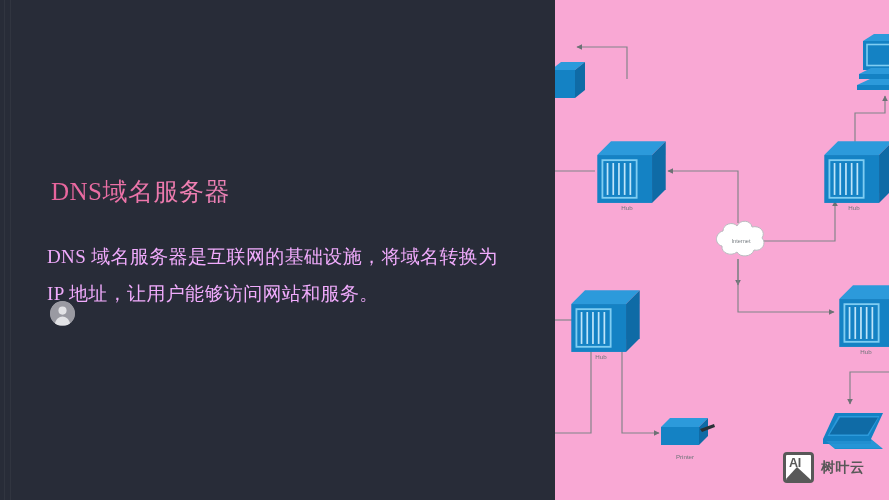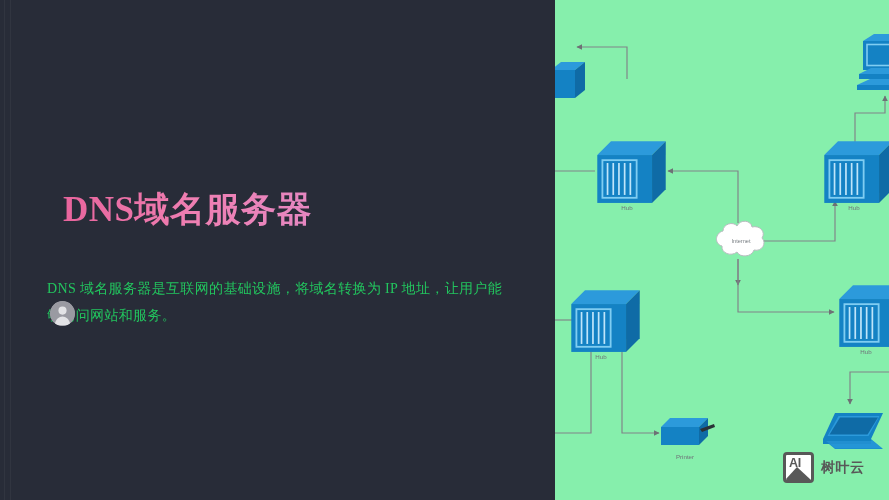--- a/index.html
+++ b/index.html
@@ -35,40 +35,40 @@
   #left-panel .edge-line.e1 { left: 4px; }
   #left-panel .edge-line.e2 { left: 10px; }
 
   #hero {
     position: absolute;
     left: 47px;
     top: 172px;
     width: 470px;
   }
   #page-title {
-    margin: 16px;
+    margin: 4px;
     font-family: "Liberation Serif", "DejaVu Serif", serif;
-    font-size: 35px;
-    font-weight: 700;
+    font-size: 25px;
+    font-weight: 400;
     line-height: 1.25;
     letter-spacing: 0.5px;
     white-space: nowrap;
     background: linear-gradient(95deg, #e8649c 0%, #ef7fb2 30%, #e389c4 62%, #d9a3d8 100%);
     -webkit-background-clip: text;
     background-clip: text;
     color: transparent;
     -webkit-text-fill-color: transparent;
   }
   #page-desc {
     margin: 0;
     padding-top: 28px;
     font-family: "Liberation Serif", "DejaVu Serif", serif;
-    font-size: 14px;
+    font-size: 19px;
     line-height: 1.92;
-    color: #22c55e;
+    color: #f0abfc;
     letter-spacing: 0.35px;
     max-width: 462px;
   }
 
   #avatar {
     position: absolute;
     left: 50px;
     top: 301px;
     width: 25px;
     height: 25px;
@@ -76,21 +76,21 @@
     background: #9a9aa2;
     overflow: hidden;
   }
 
   
   #diagram-panel {
     position: absolute;
     left: 555px; top: 0;
     width: 334px;
     height: 500px;
-    background: #86efac;
+    background: #f9a8d4;
     overflow: hidden;
   }
   #diagram-svg { display: block; }
 
   .node-label {
     font-family: "Liberation Sans", "DejaVu Sans", sans-serif;
     font-size: 6.2px;
     fill: #6f7479;
     text-anchor: middle;
   }

